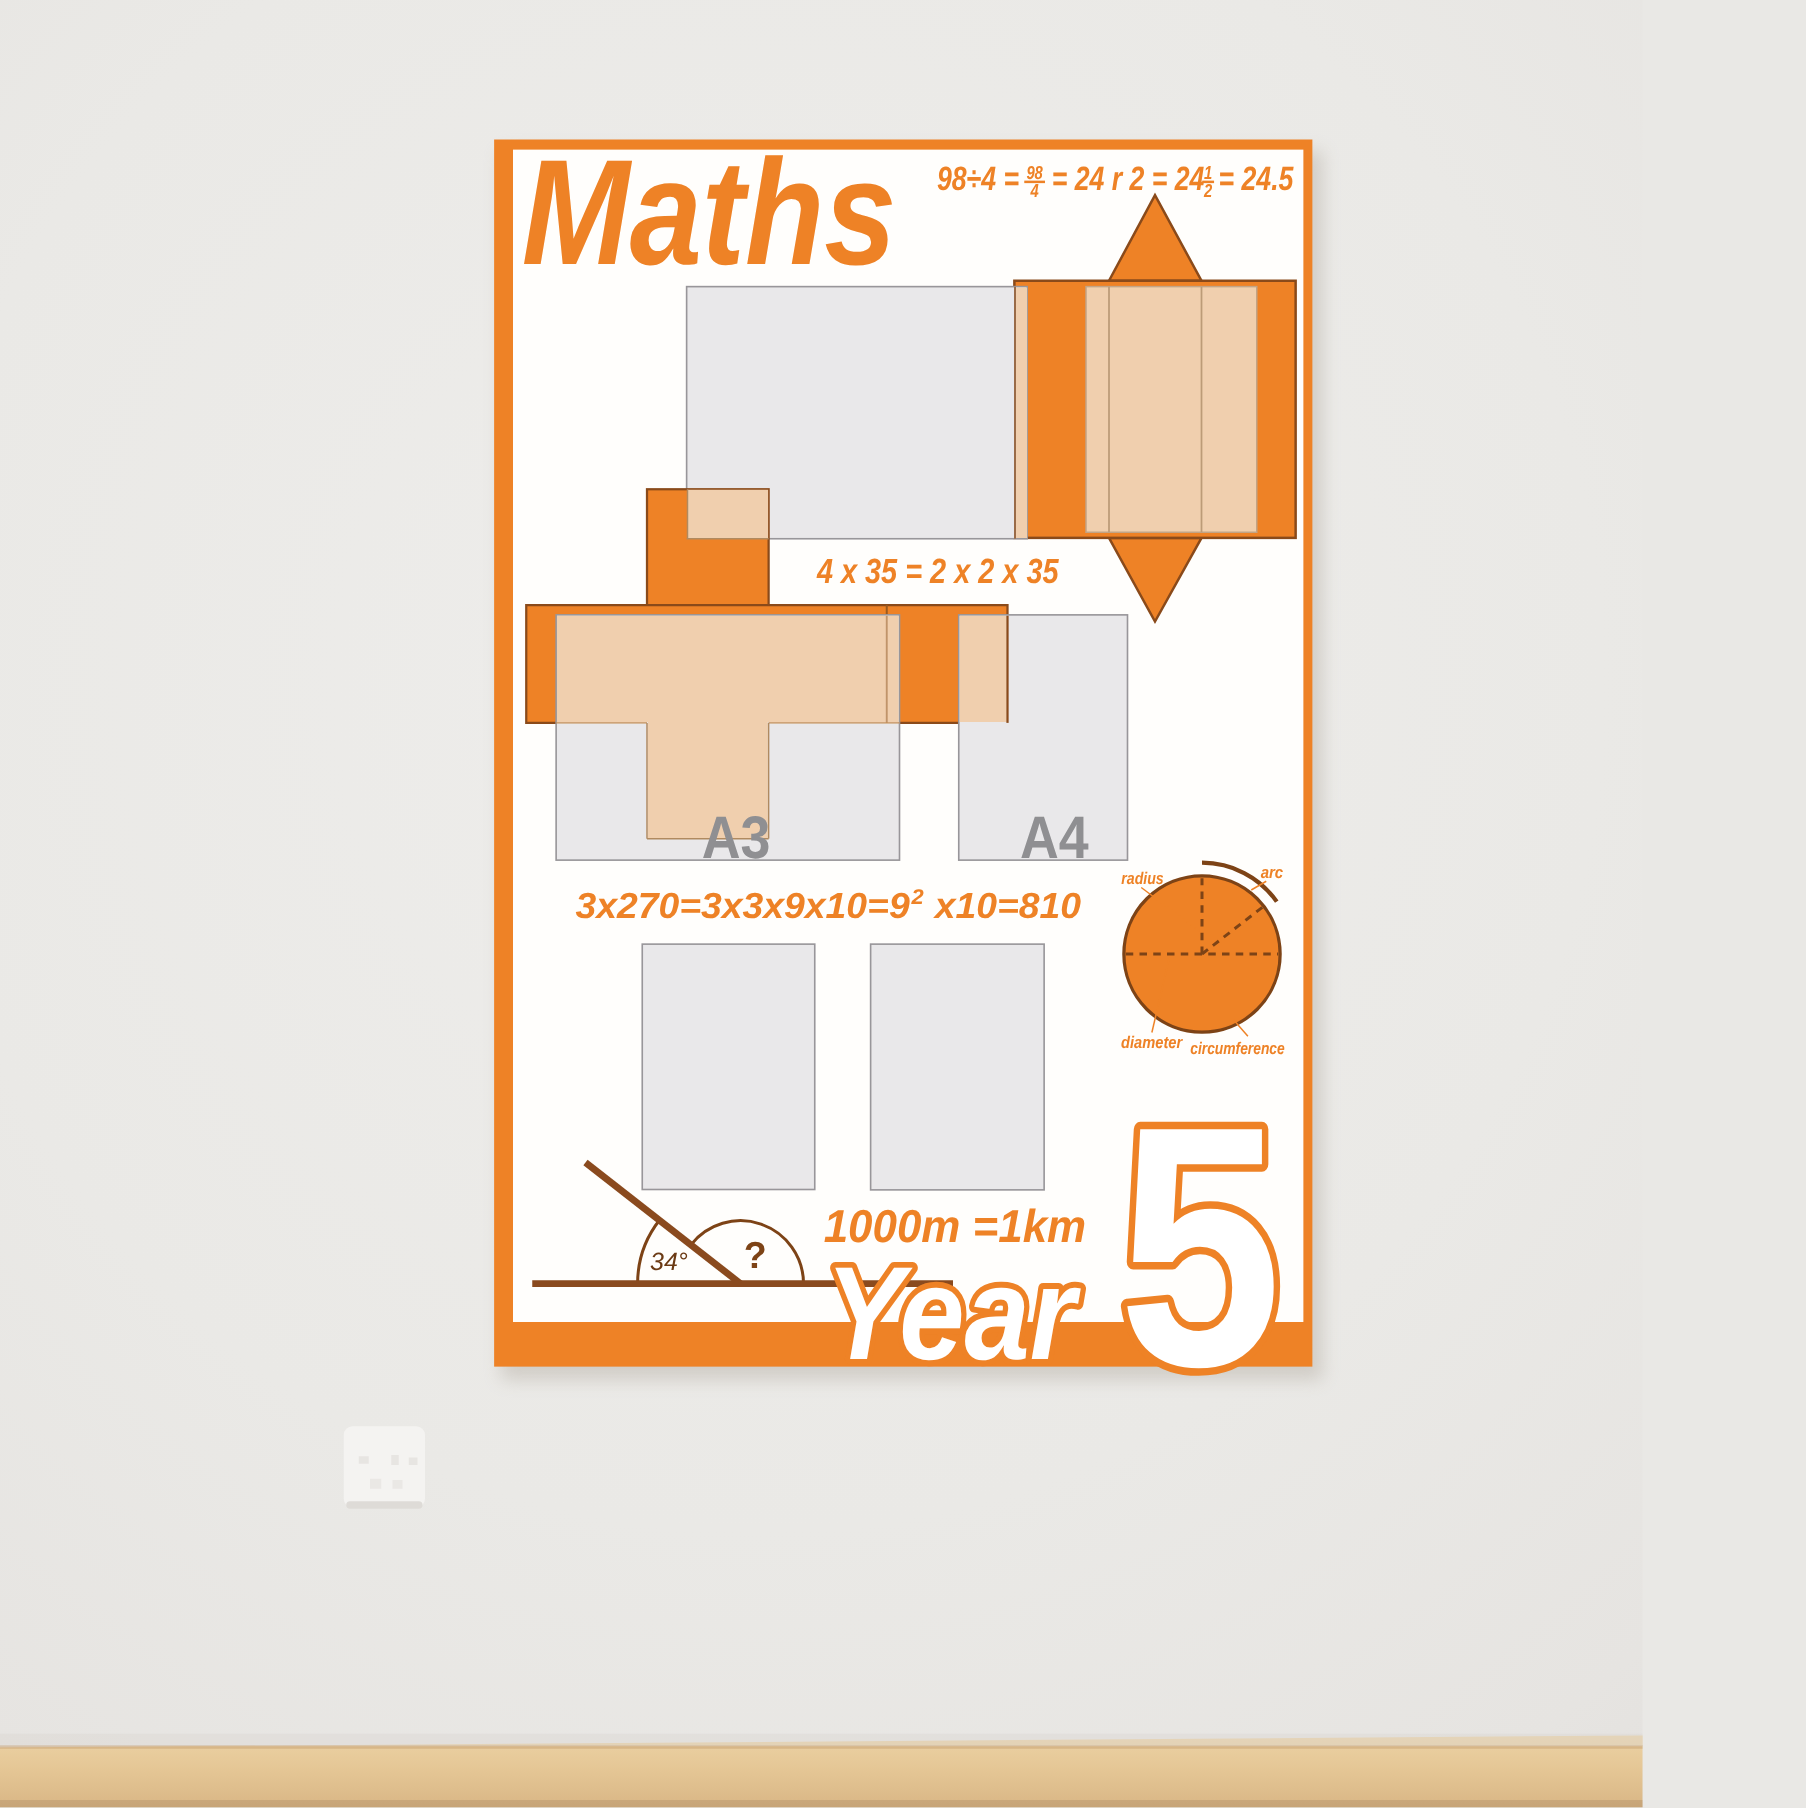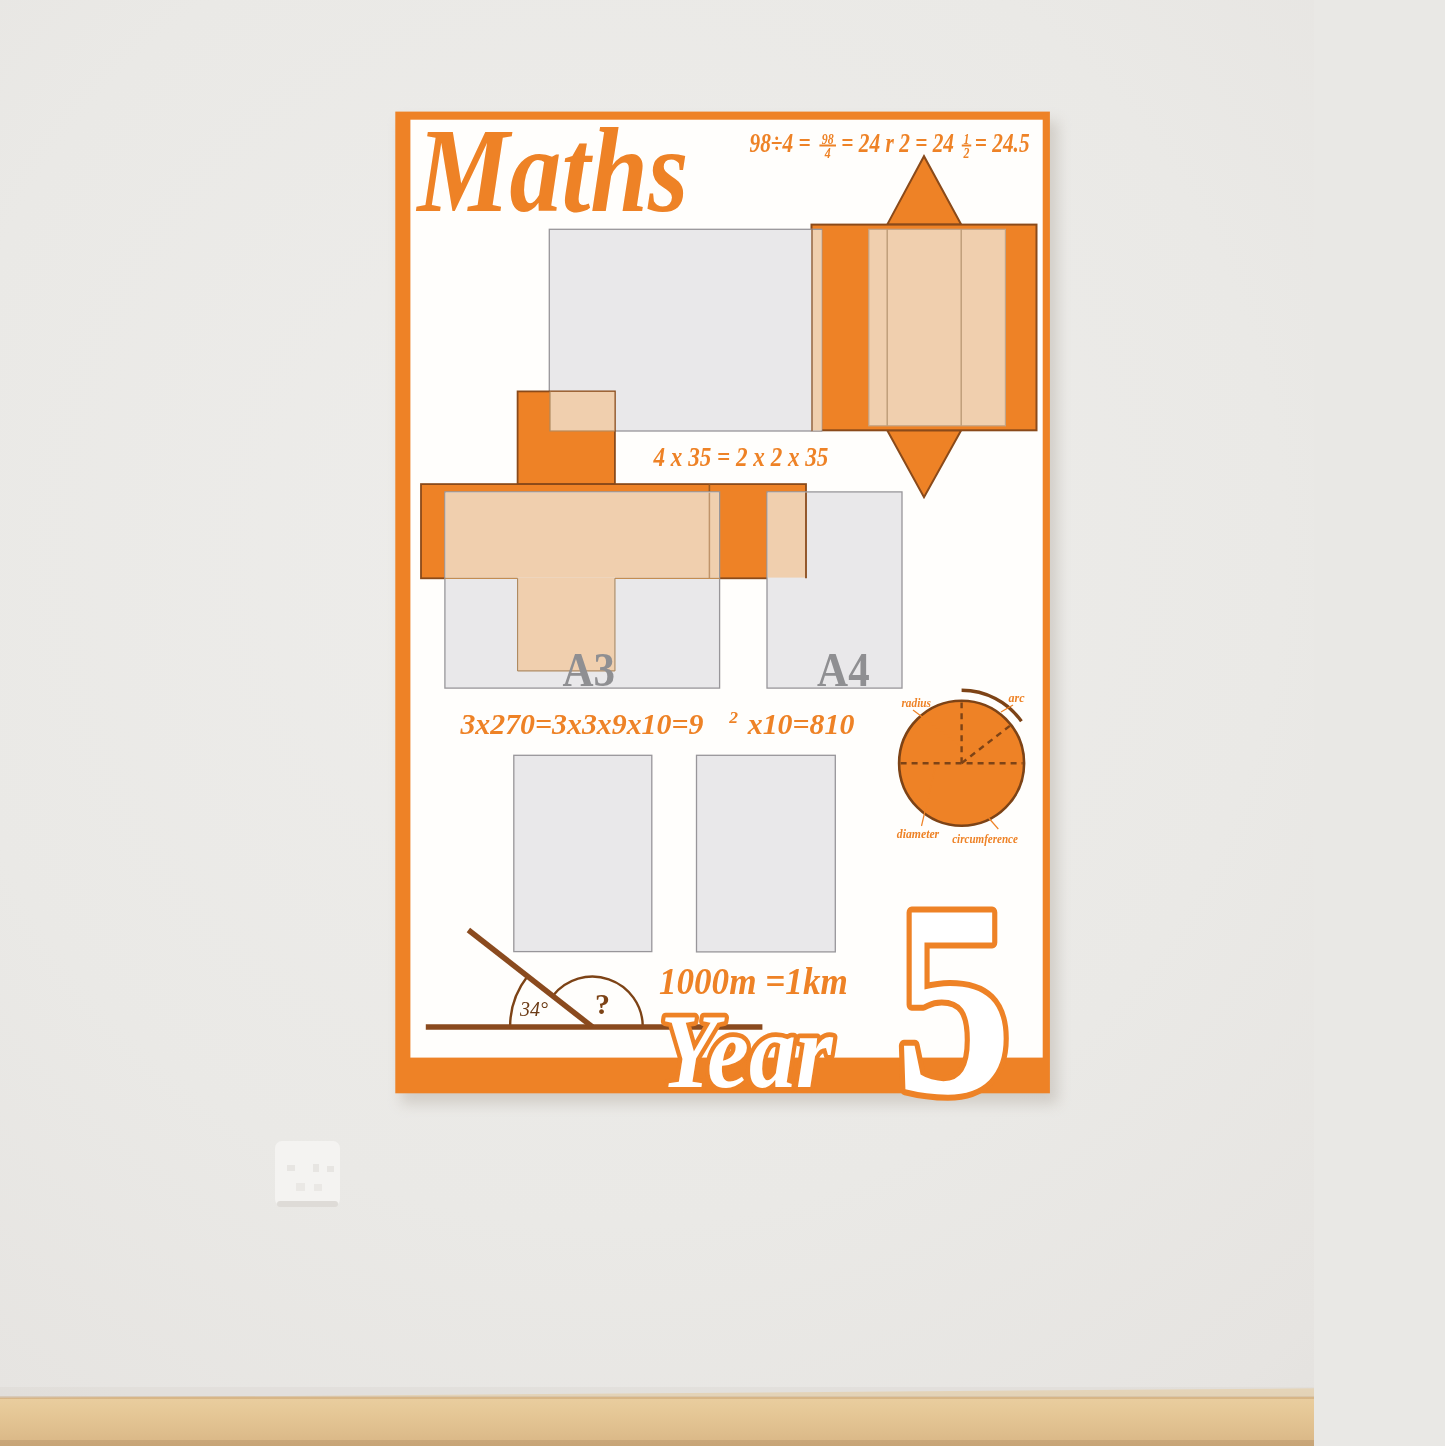--- a/index.html
+++ b/index.html
@@ -1,16 +1,16 @@
 <!DOCTYPE html>
 <html><head>
 <meta charset="utf-8">
 <style>
 html,body{margin:0;padding:0;background:#e9e8e5}
-#scene{position:relative;width:1314px;height:1446px;overflow:hidden;font-family:Liberation Serif, serif}
+#scene{position:relative;width:1314px;height:1446px;overflow:hidden;font-family:Liberation Sans, sans-serif}
 svg{display:block}
 </style>
 </head>
 <body>
 <div id="scene">
 <svg width="1445" height="1446" viewBox="0 0 1445 1446">
 <defs>
 <radialGradient id="wallg" cx="0.42" cy="0.38" r="0.85">
 <stop offset="0" stop-color="#eeedeb"></stop>
 <stop offset="0.55" stop-color="#eae9e6"></stop>

